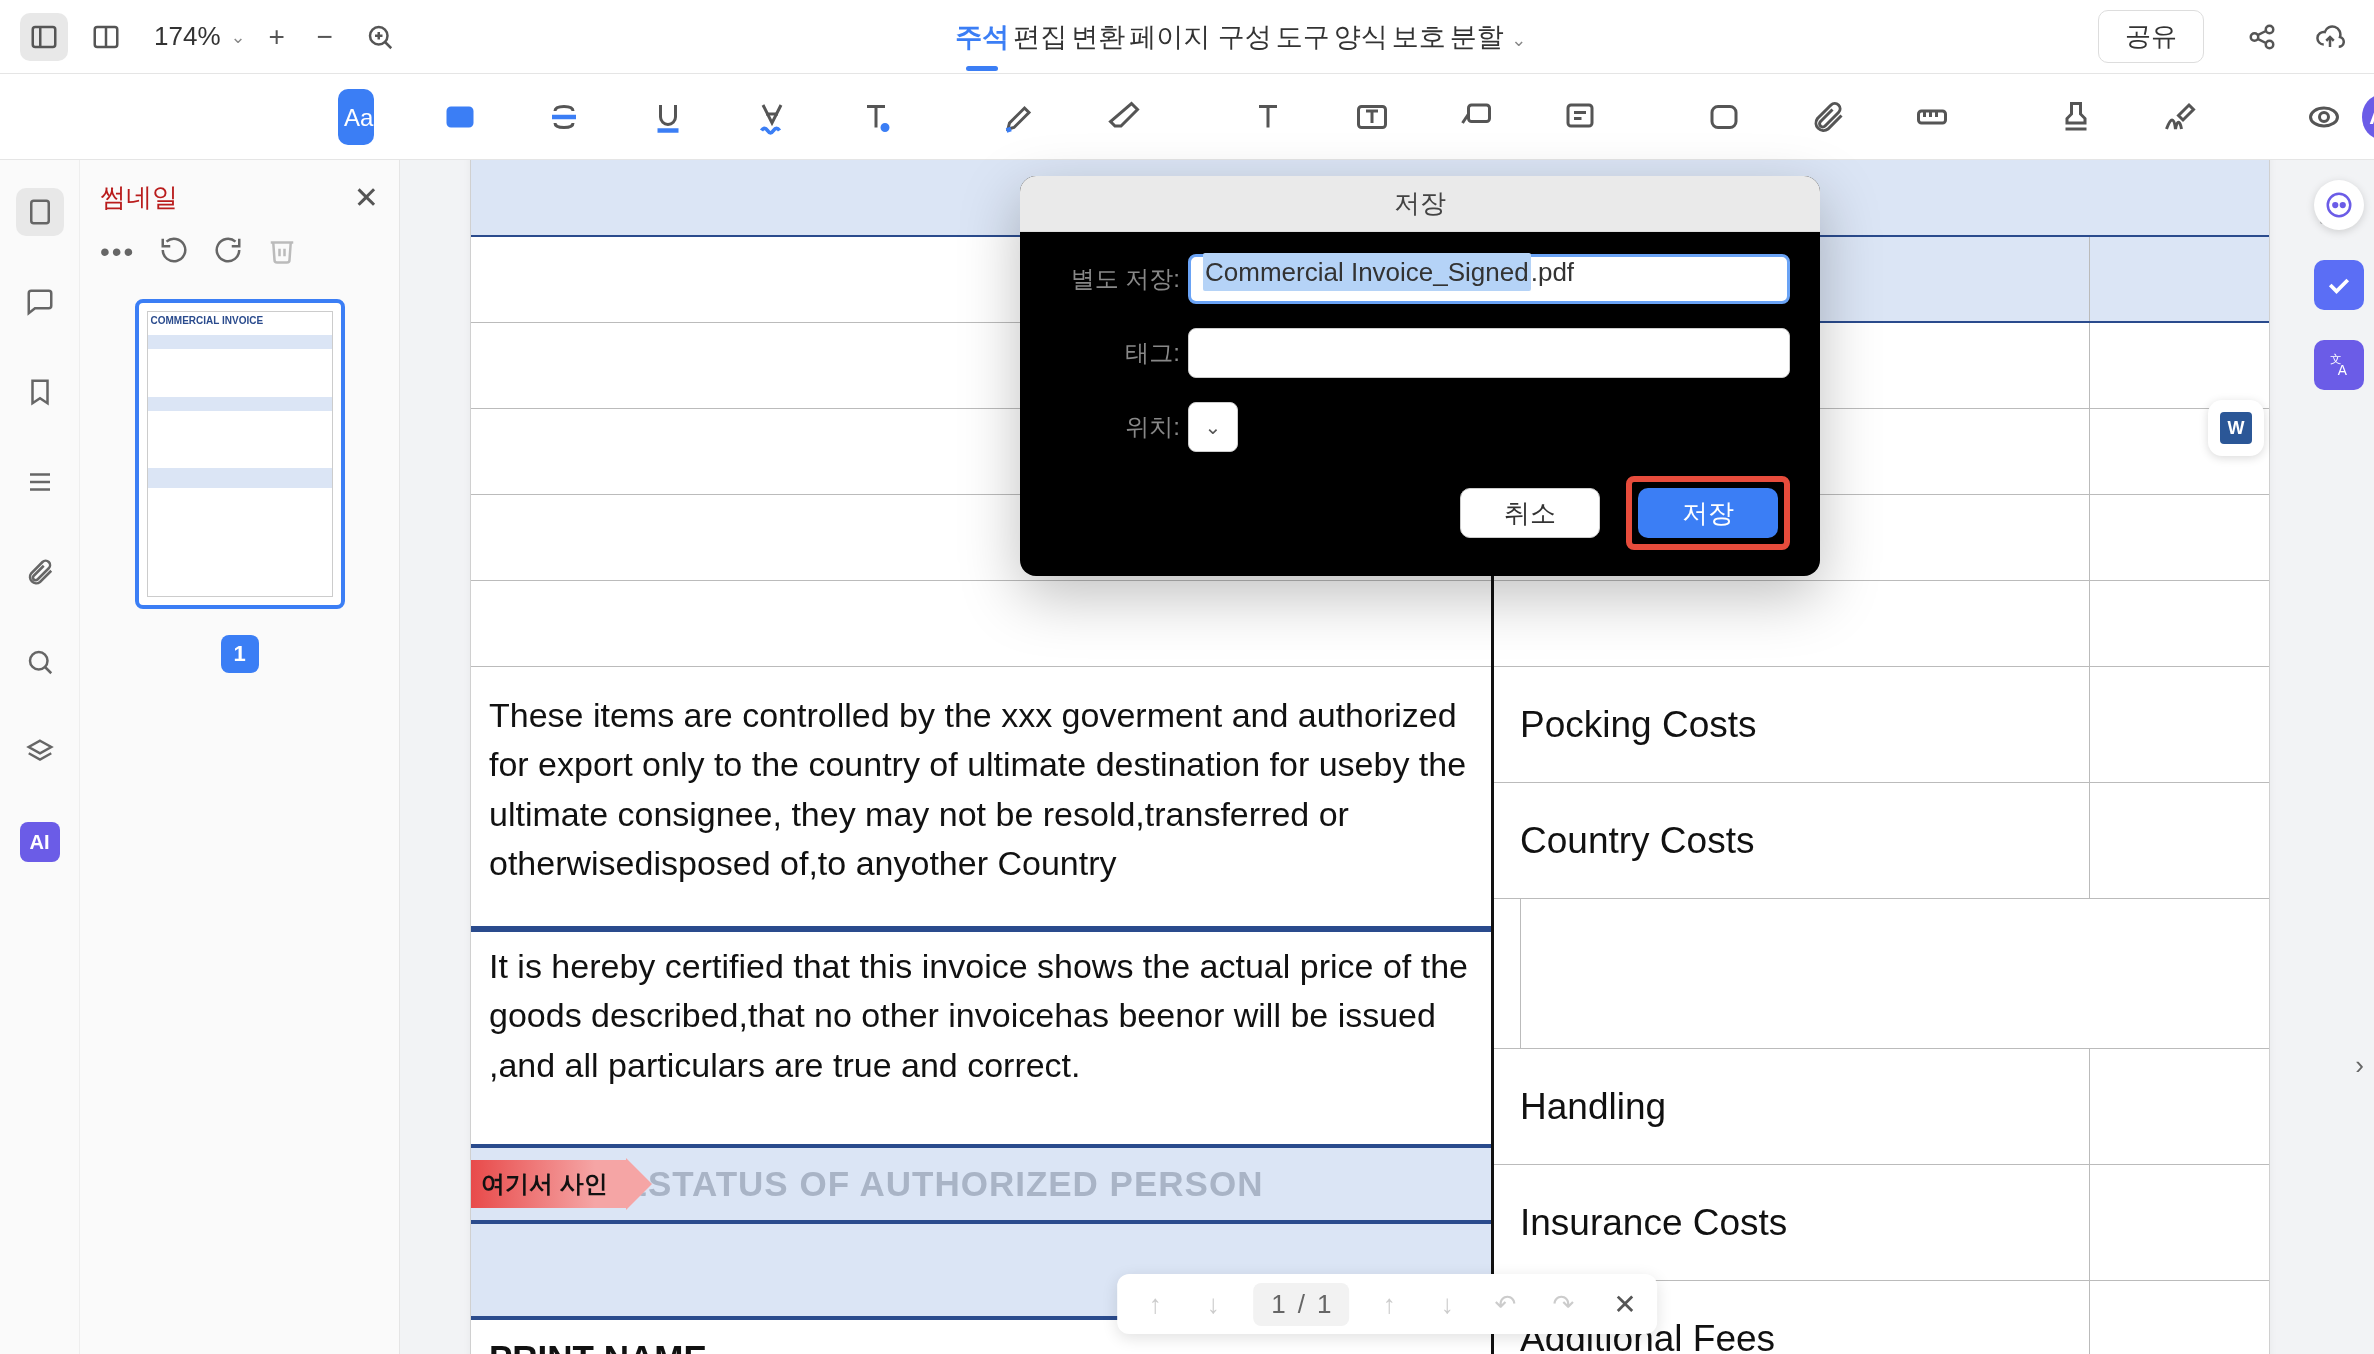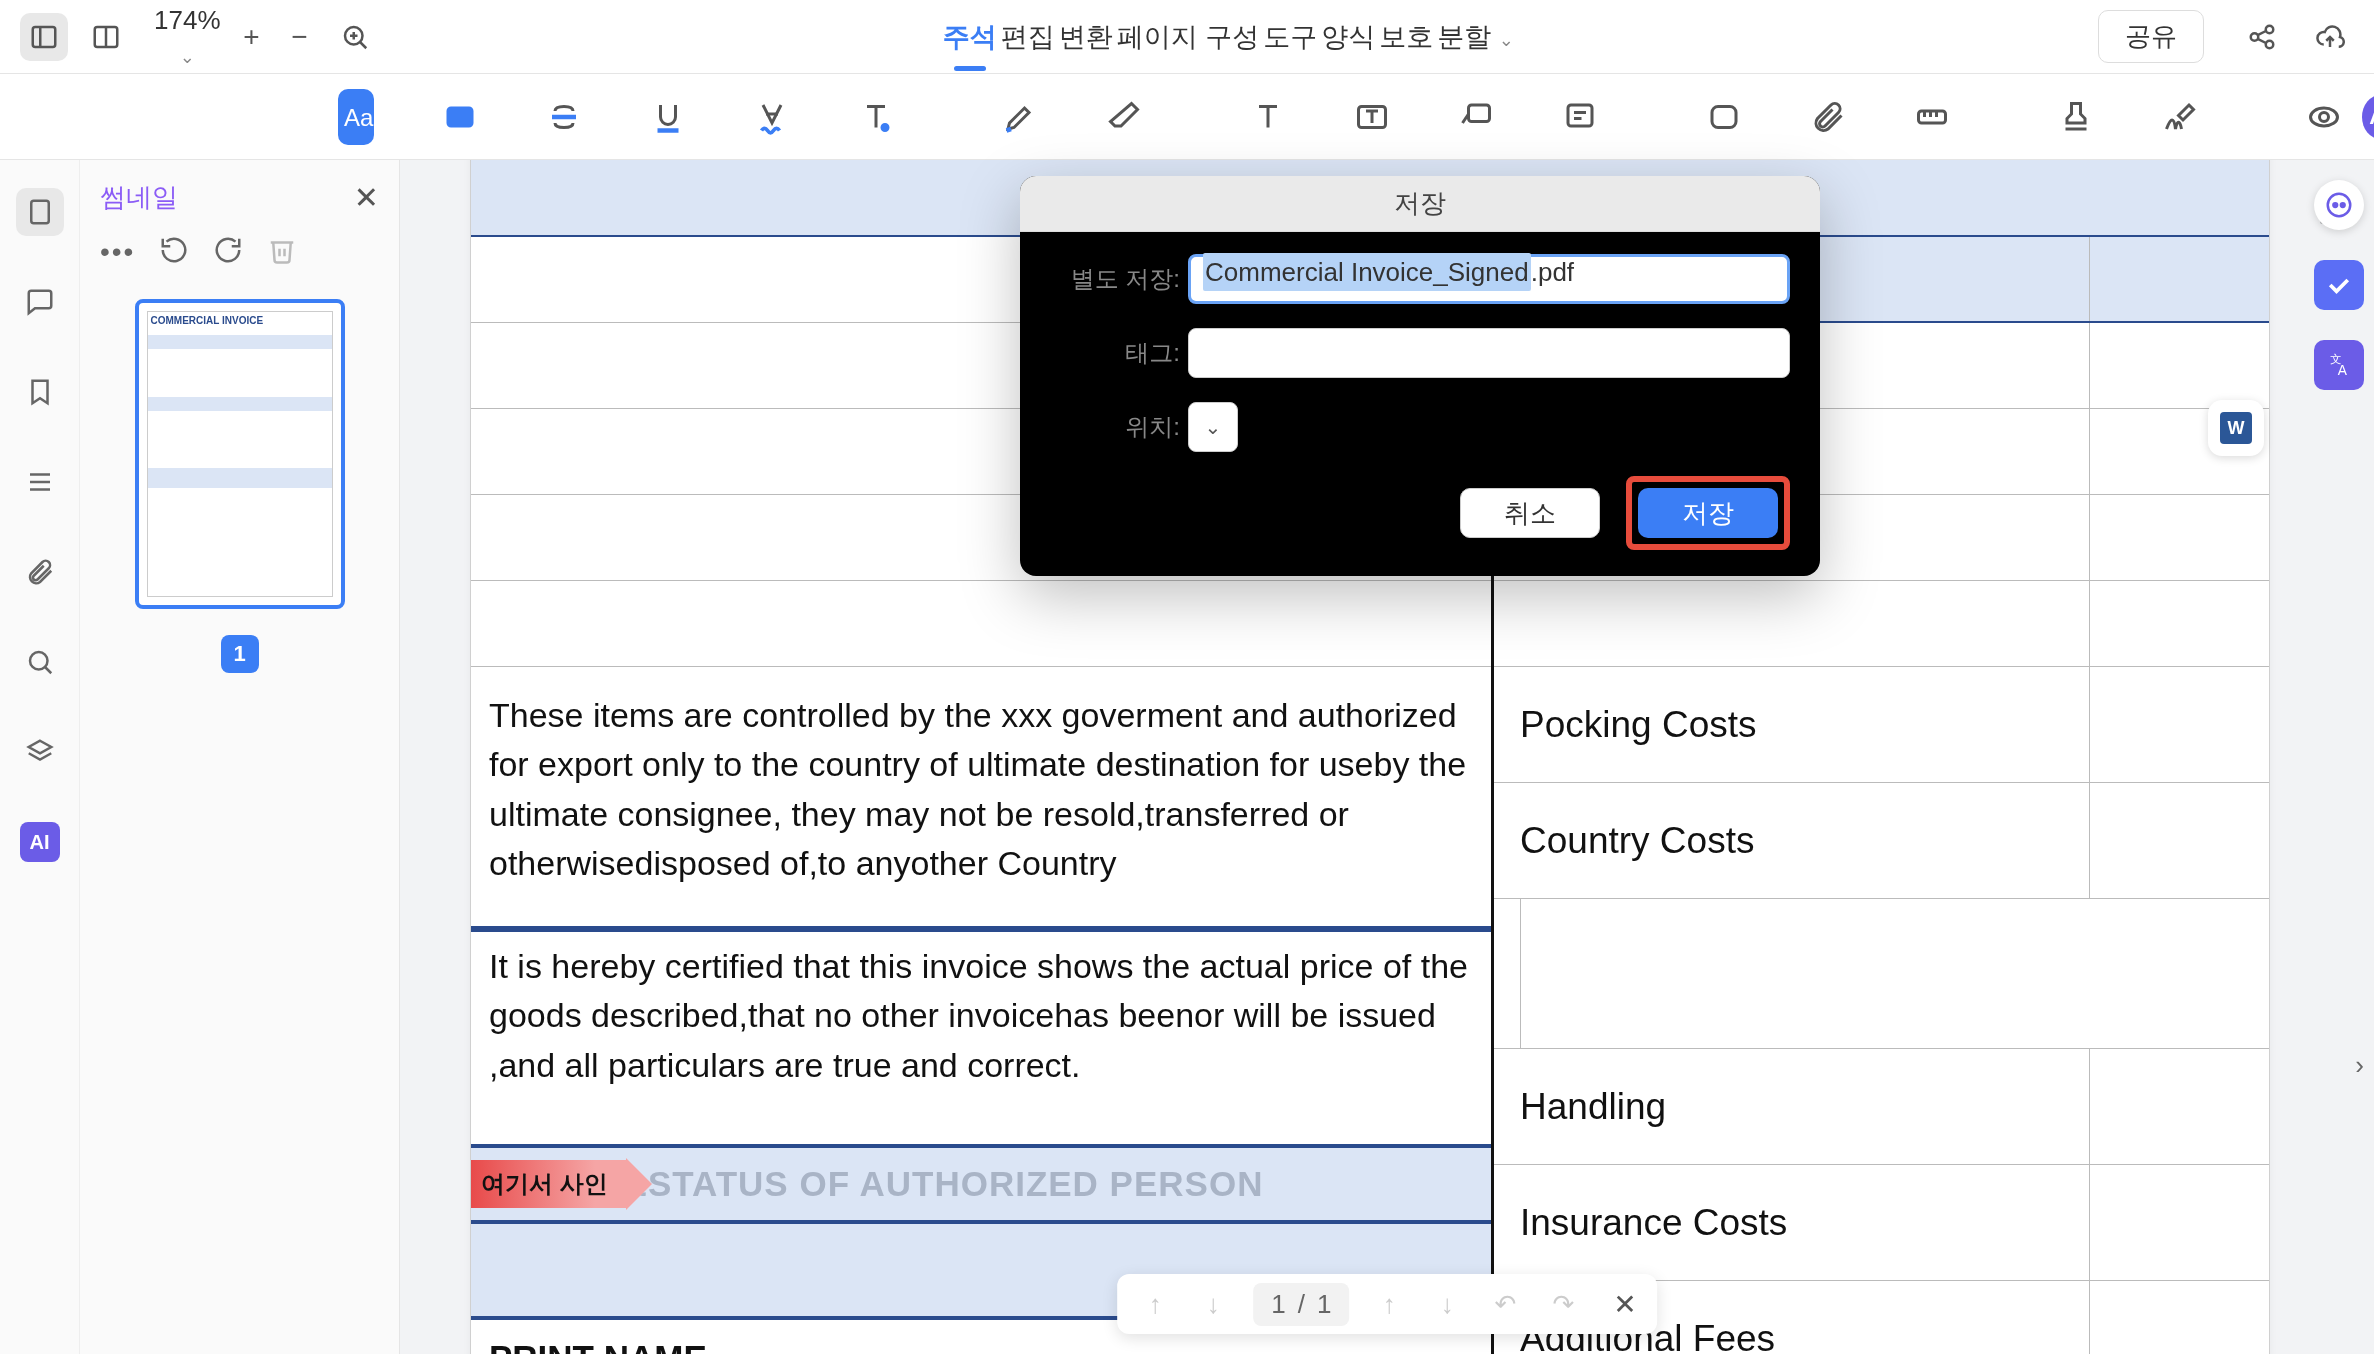--- a/index.html
+++ b/index.html
@@ -4,21 +4,21 @@
 <style>
 * { margin: 0; padding: 0; box-sizing: border-box; font-family: -apple-system, BlinkMacSystemFont, "Segoe UI", sans-serif; }
 body { background: #fff; width: 2374px; height: 1354px; overflow: hidden; position: relative; }
 
 
 .top-toolbar { height: 74px; display: flex; align-items: center; padding: 0 20px; border-bottom: 1px solid #e5e5e5; gap: 14px; }
 .tb-icon-btn { width: 48px; height: 48px; display: flex; align-items: center; justify-content: center; border-radius: 10px; cursor: pointer; }
 .tb-icon-btn.active { background: #e8e8e8; }
 .tb-icon-btn svg { width: 30px; height: 30px; stroke: #555; fill: none; stroke-width: 2; }
 .zoom-group { display: flex; align-items: center; gap: 14px; margin-left: 10px; }
-.zoom-value { font-size: 26px; color: #333; display: flex; align-items: center; gap: 10px; flex-direction: column; }
+.zoom-value { font-size: 26px; color: #333; display: flex; align-items: center; gap: 10px; }
 .zoom-chevron { font-size: 18px; color: #888; }
 .zoom-btn { width: 34px; height: 34px; display: flex; align-items: center; justify-content: center; color: #555; font-size: 28px; cursor: pointer; }
 .menu-tabs { display: flex; margin-left: auto; margin-right: auto; }
 .menu-tab { font-size: 27px; color: #333; padding: 6px 2px; cursor: pointer; position: relative; }
 .menu-tab.active { color: #3b7ef5; font-weight: 600; }
 .menu-tab.active::after { content: ""; position: absolute; bottom: -10px; left: 50%; transform: translateX(-50%); width: 32px; height: 5px; background: #3b7ef5; border-radius: 3px; }
 .share-btn { border: 1px solid #ddd; border-radius: 10px; padding: 8px 26px; font-size: 26px; color: #333; cursor: pointer; margin-left: 20px; }
 .top-right-icons { display: flex; gap: 20px; margin-left: 20px; }
 
 
@@ -41,21 +41,21 @@
 .left-rail { width: 80px; background: #fafafa; display: flex; flex-direction: column; align-items: center; padding-top: 28px; gap: 42px; border-right: 1px solid #eee; }
 .rail-btn { width: 48px; height: 48px; display: flex; align-items: center; justify-content: center; border-radius: 10px; cursor: pointer; }
 .rail-btn.active { background: #e8e8e8; }
 .rail-btn svg { width: 30px; height: 30px; stroke: #666; fill: none; stroke-width: 2; }
 .rail-btn.ai-rail { background: none; }
 .rail-btn.ai-rail .ai-sq { width: 40px; height: 40px; border-radius: 8px; background: #6b5ce7; color: #fff; display: flex; align-items: center; justify-content: center; font-size: 20px; font-weight: 600; }
 
 
 .thumb-panel { width: 320px; background: #fafafa; border-right: 1px solid #e5e5e5; padding: 20px 20px; }
 .thumb-header { display: flex; align-items: center; justify-content: space-between; margin-bottom: 20px; }
-.thumb-title { font-size: 26px; color: #8b5cf6; }
+.thumb-title { font-size: 26px; color: #b91c1c; }
 .thumb-close { font-size: 30px; color: #555; cursor: pointer; }
 .thumb-tools { display: flex; align-items: center; gap: 24px; margin-bottom: 30px; }
 .thumb-tools .dots { font-size: 28px; color: #666; cursor: pointer; letter-spacing: 2px; }
 .thumb-tools svg { width: 30px; height: 30px; stroke: #666; fill: none; stroke-width: 2; cursor: pointer; }
 .thumb-tools .trash svg { stroke: #bbb; }
 .thumb-card { width: 210px; height: 310px; border: 4px solid #3b7ef5; border-radius: 8px; background: #fff; margin: 0 auto; padding: 8px; position: relative; }
 .thumb-mini { width: 100%; height: 100%; background: linear-gradient(#fff 0 8%, #dbe5f5 8% 13%, #fff 13% 30%, #dbe5f5 30% 35%, #fff 35% 55%, #dbe5f5 55% 62%, #fff 62% 100%); border: 1px solid #ccc; }
 .thumb-mini-title { font-size: 10px; color: #2a4b8d; font-weight: 700; padding: 3px; }
 .thumb-num { width: 38px; height: 38px; border-radius: 8px; background: #3b7ef5; color: #fff; display: flex; align-items: center; justify-content: center; font-size: 22px; font-weight: 600; margin: 26px auto 0; }
 

